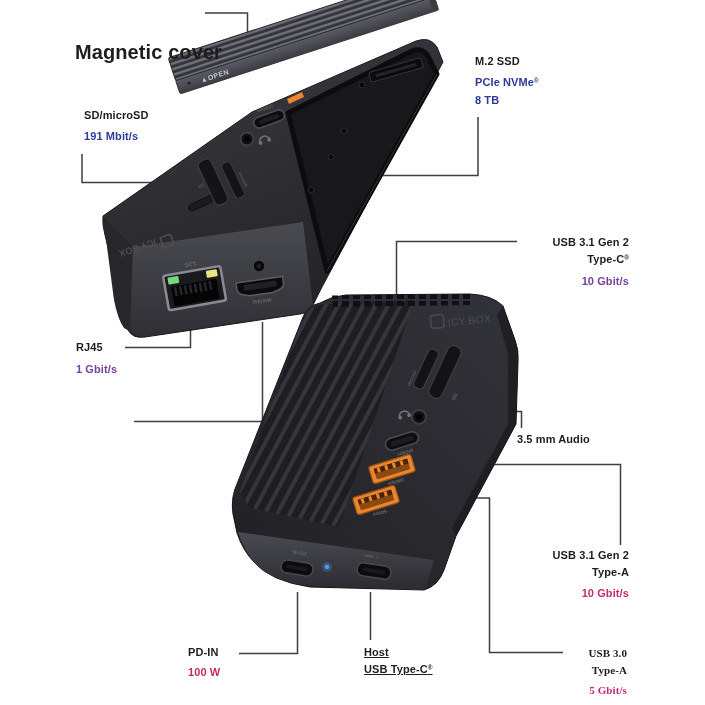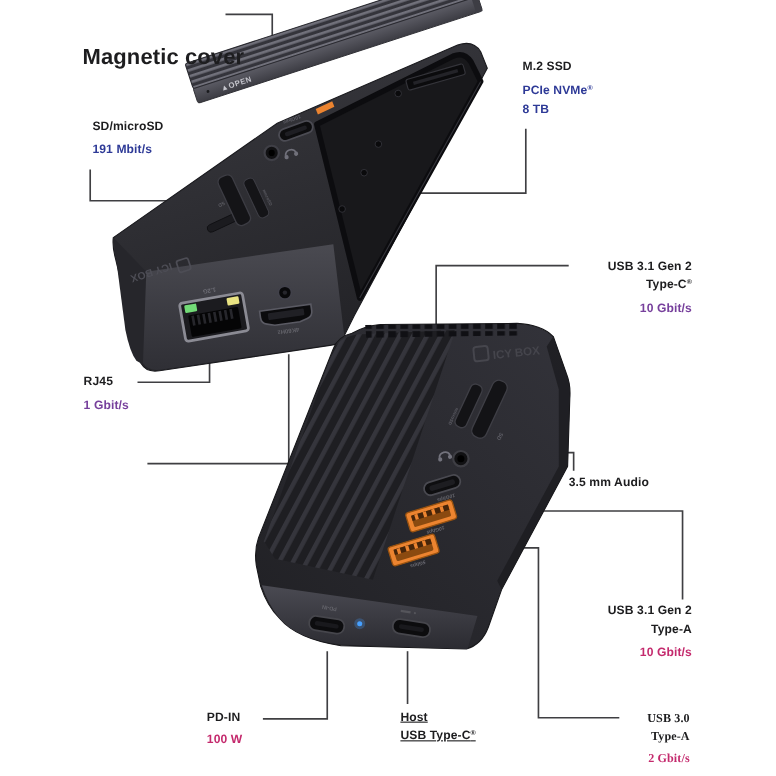--- a/index.html
+++ b/index.html
@@ -310,16 +310,16 @@
     <div>Host</div>
     <div>USB Type-C<sup class="reg">®</sup></div>
   </div>
 </div>
 
 <div class="co co-usb30 right">
   <div class="t">
     <div>USB 3.0</div>
     <div>Type-A</div>
   </div>
-  <div class="v magenta">2 Gbit/s</div>
+  <div class="v magenta">5 Gbit/s</div>
 </div>
 
 </div>
 
 </body></html>

